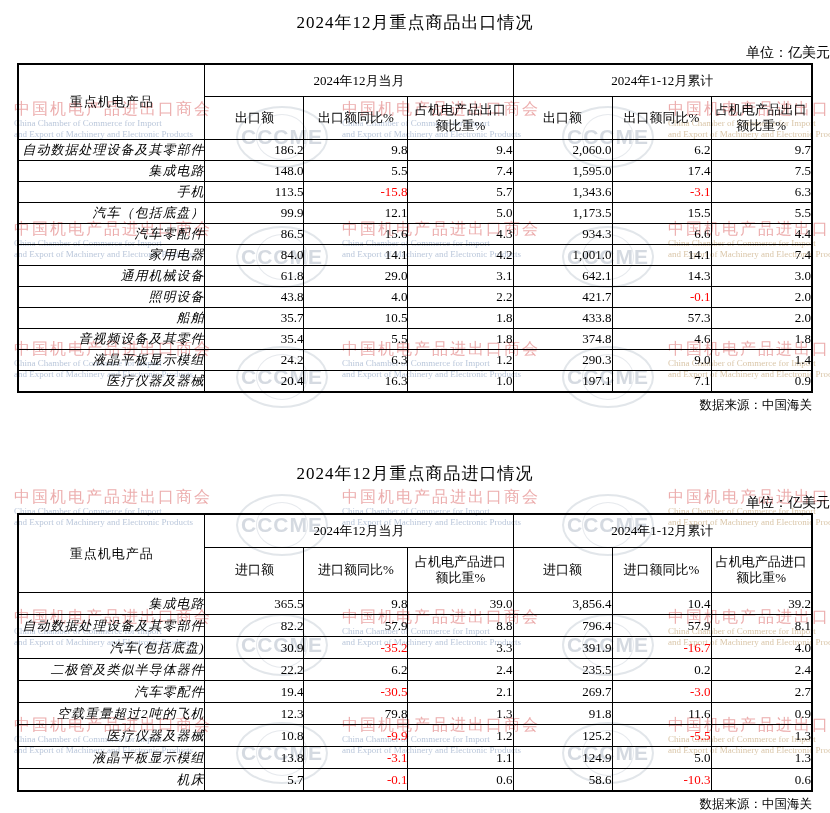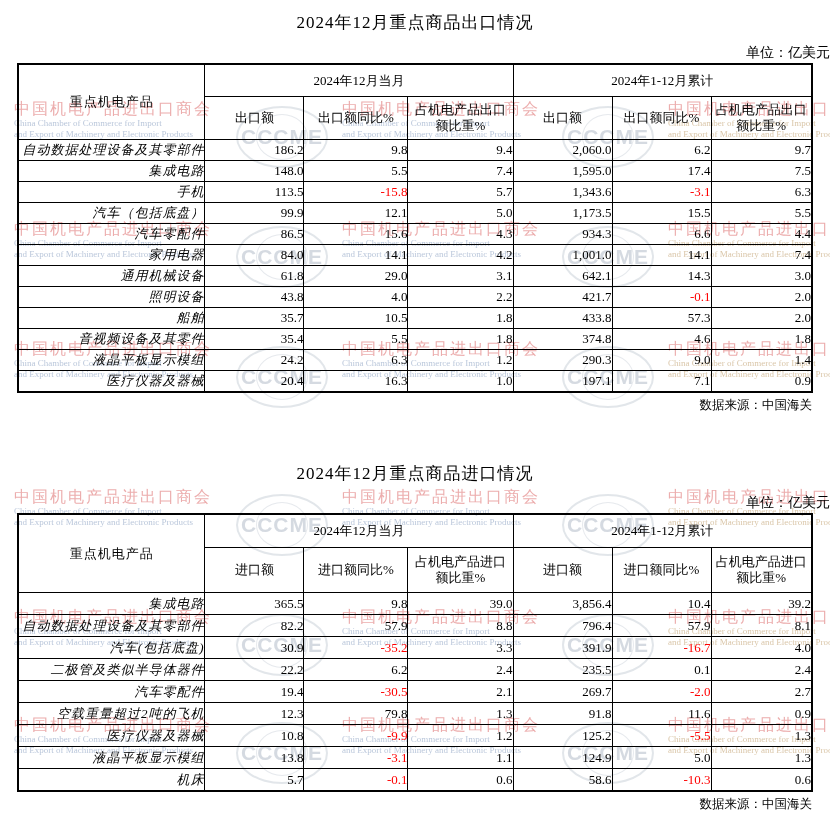--- a/index.html
+++ b/index.html
@@ -364,30 +364,30 @@
             <td class="num">391.9</td>
             <td class="num neg">-16.7</td>
             <td class="num">4.0</td>
           </tr>
           <tr>
             <td class="name">二极管及类似半导体器件</td>
             <td class="num">22.2</td>
             <td class="num">6.2</td>
             <td class="num">2.4</td>
             <td class="num">235.5</td>
-            <td class="num">0.1</td>
+            <td class="num">0.2</td>
             <td class="num">2.4</td>
           </tr>
           <tr>
             <td class="name">汽车零配件</td>
             <td class="num">19.4</td>
             <td class="num neg">-30.5</td>
             <td class="num">2.1</td>
             <td class="num">269.7</td>
-            <td class="num neg">-2.0</td>
+            <td class="num neg">-3.0</td>
             <td class="num">2.7</td>
           </tr>
           <tr>
             <td class="name">空载重量超过2吨的飞机</td>
             <td class="num">12.3</td>
             <td class="num">79.8</td>
             <td class="num">1.3</td>
             <td class="num">91.8</td>
             <td class="num">11.6</td>
             <td class="num">0.9</td>

